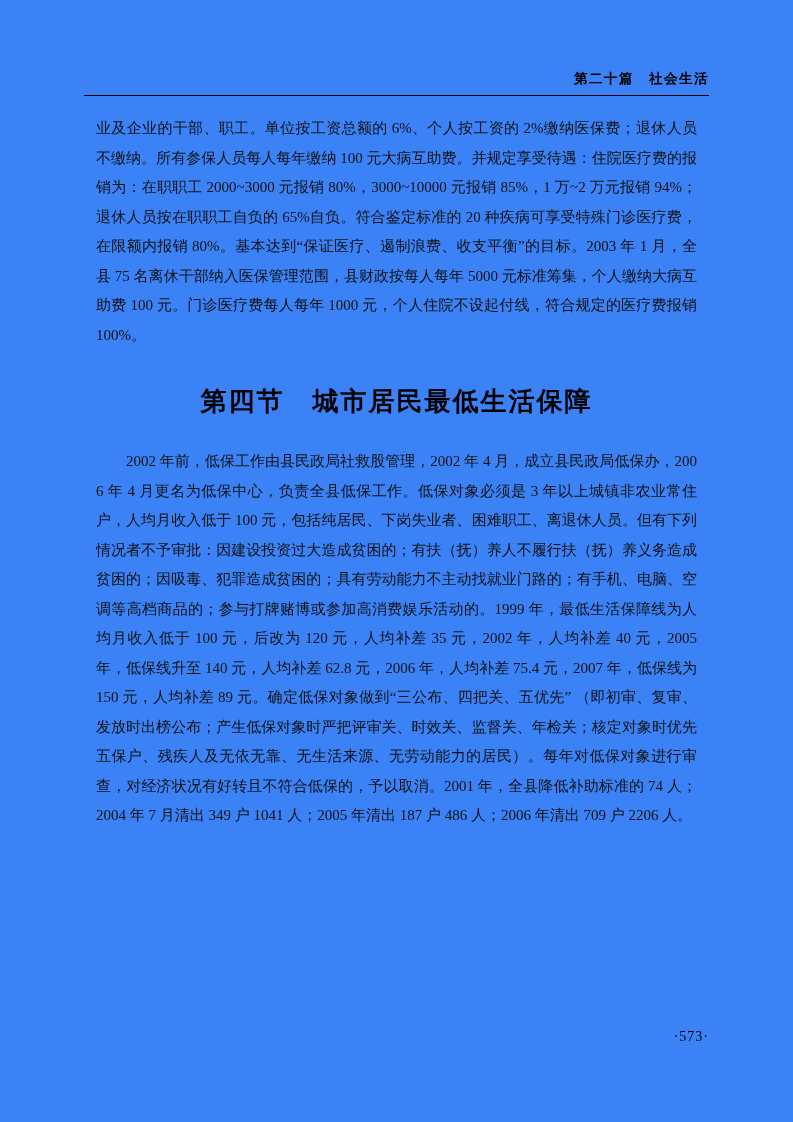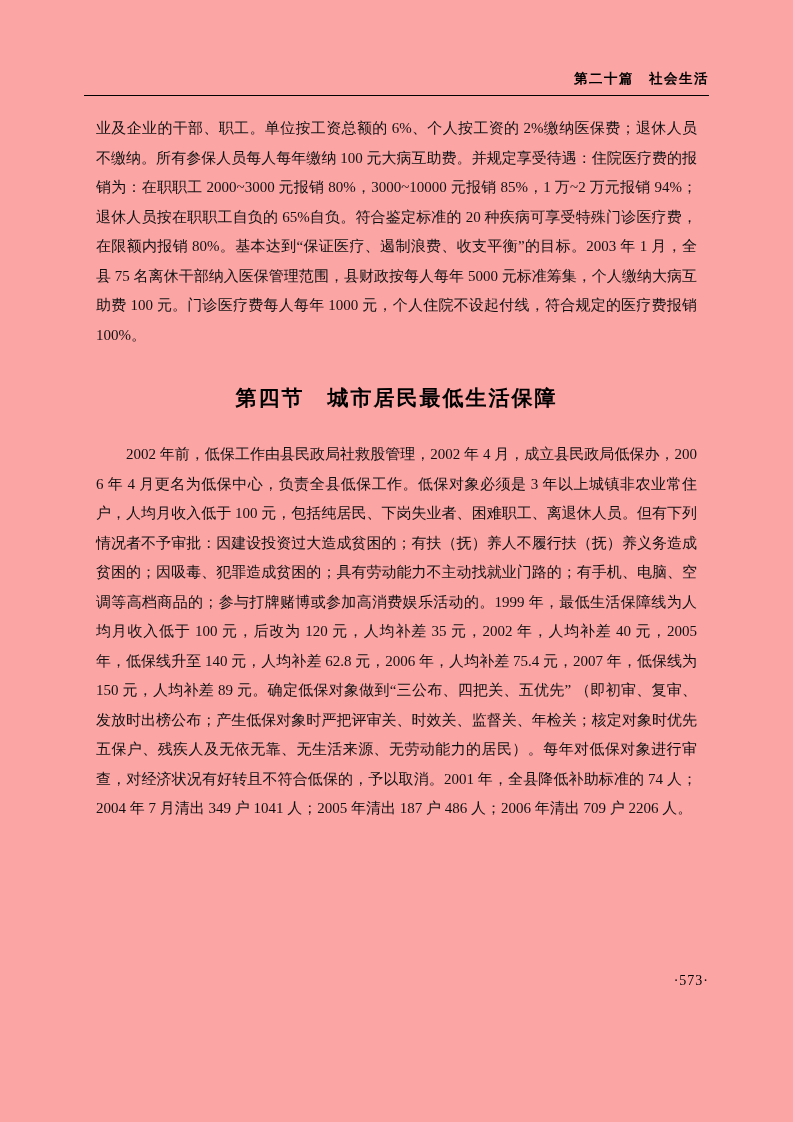--- a/index.html
+++ b/index.html
@@ -6,21 +6,21 @@
     margin: 0;
     padding: 0;
     background: #ffffff;
   }
   .page {
     position: relative;
     width: 793px;
     height: 1122px;
     box-sizing: border-box;
     padding: 70px 84px 0 84px;
-    background: #fca5a5;
+    background: #3b82f6;
     color: #111111;
     font-family: "Liberation Serif", "DejaVu Serif", serif;
     overflow: hidden;
   }
   .running-head {
     text-align: right;
     font-size: 13.5px;
     font-weight: bold;
     letter-spacing: 1.5px;
     padding-bottom: 7px;
@@ -38,30 +38,30 @@
     text-align: justify;
     text-justify: inter-ideograph;
     word-break: break-all;
   }
   .body-text p.indent {
     text-indent: 2em;
   }
   .section-title {
     margin: 34px 0 28px 0;
     text-align: center;
-    font-size: 21px;
+    font-size: 26px;
     font-weight: bold;
     letter-spacing: 2px;
     font-family: "Liberation Sans", "DejaVu Sans", sans-serif;
     color: #000;
   }
   .page-number {
     position: absolute;
     right: 84px;
-    top: 973px;
+    top: 1029px;
     font-size: 14px;
     color: #000;
     letter-spacing: 1px;
   }
 </style>
 </head>
 <body>
 
 <div class="page">
 

